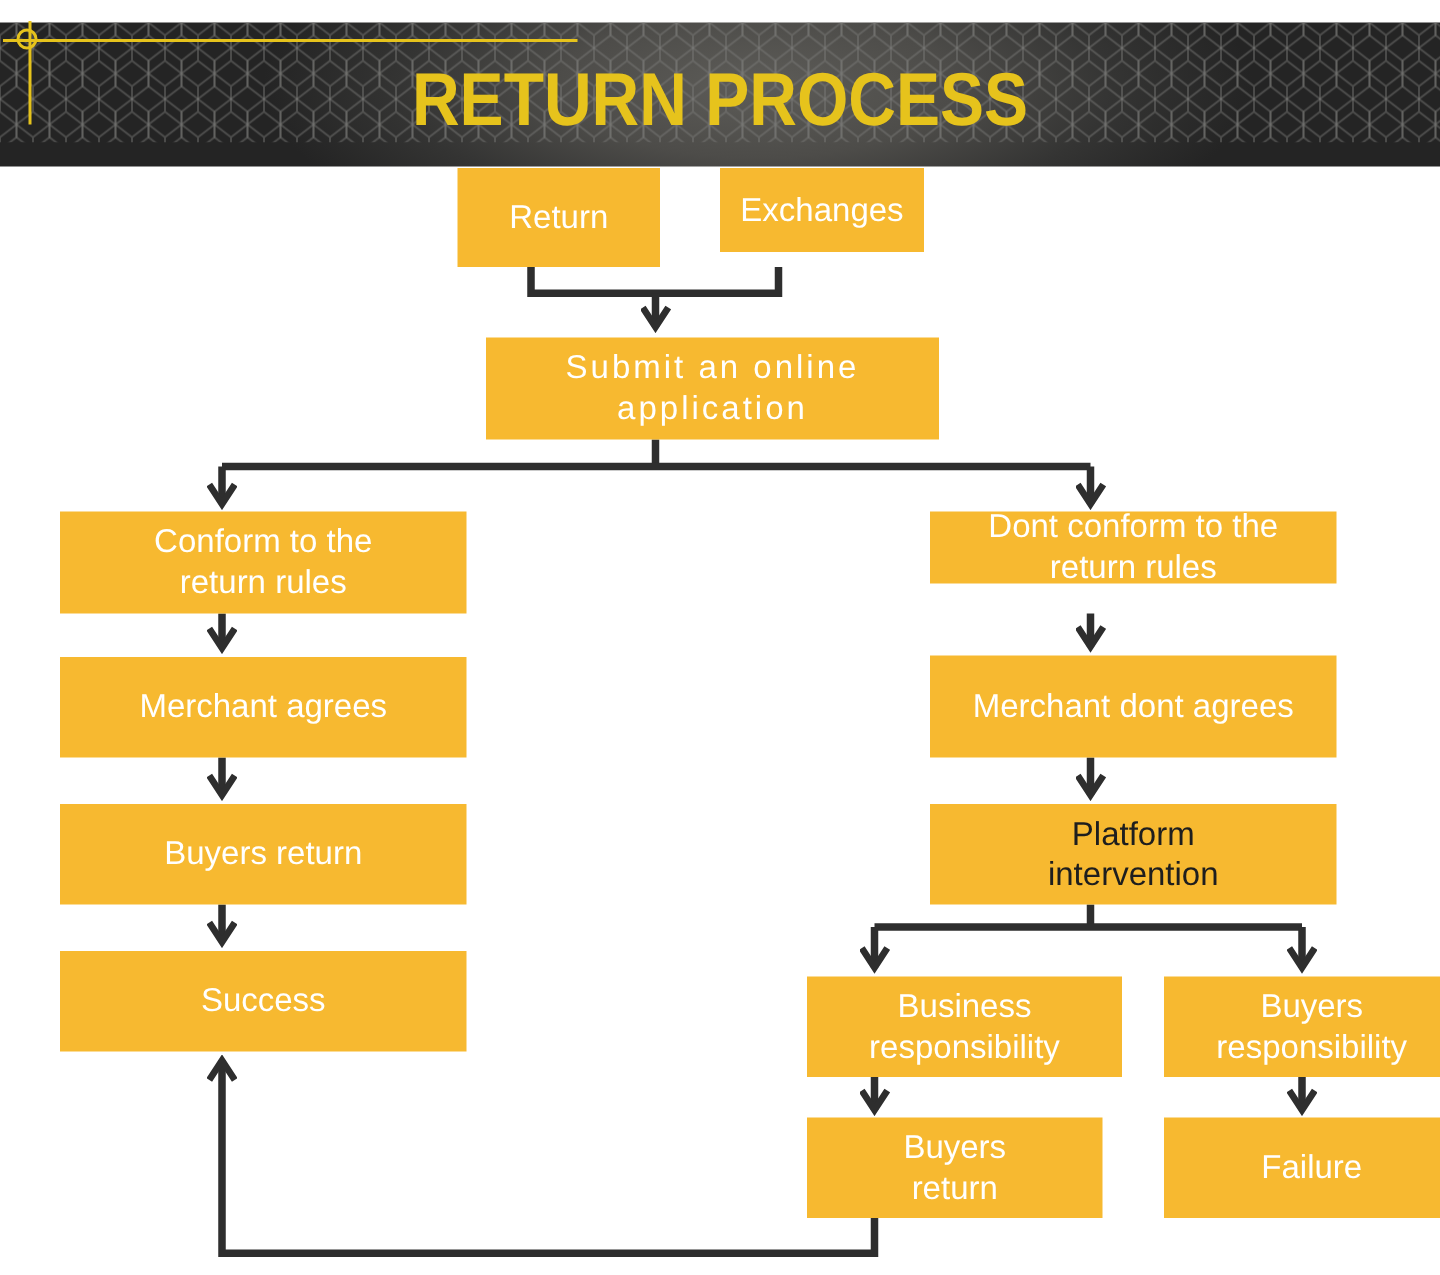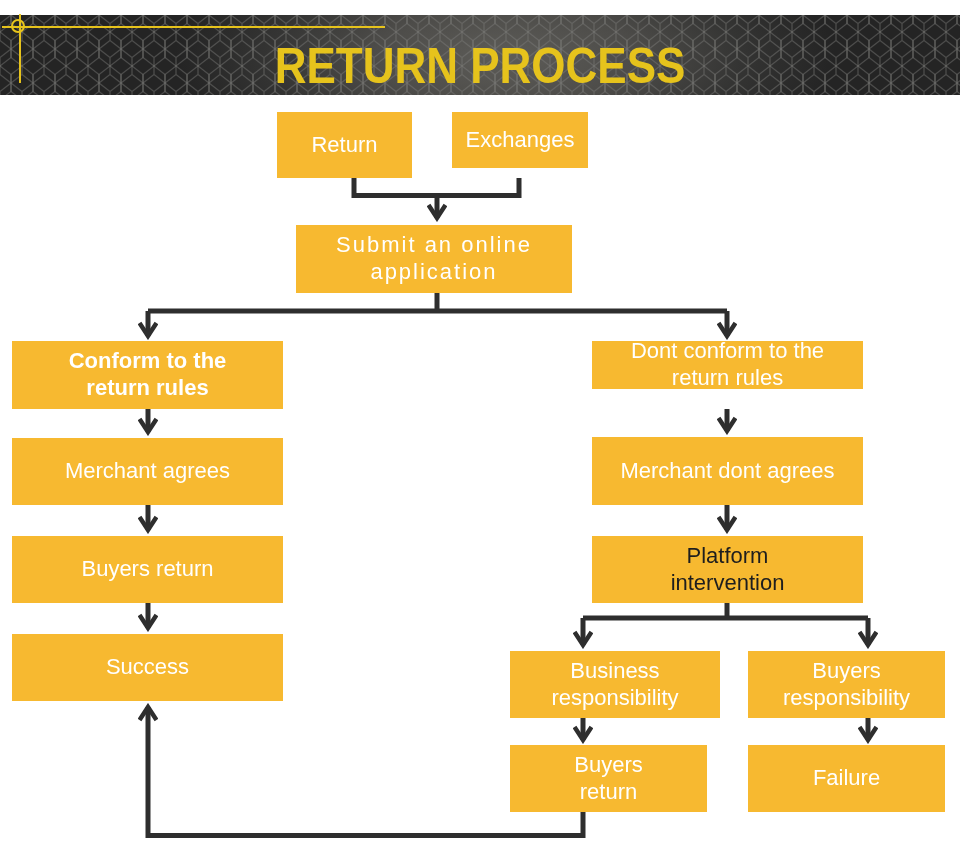--- a/index.html
+++ b/index.html
@@ -3,21 +3,21 @@
 <meta charset="utf-8">
 <style>
   html,body { margin:0; padding:0; background:#ffffff; }
   .stage {
     position:relative; width:960px; height:850px; background:#ffffff;
     font-family:"Liberation Sans", sans-serif; overflow:hidden;
   }
 
   
   .header {
-    position:absolute; left:0; top:15px; width:960px; height:80px;
+    position:absolute; left:0; top:15px; width:960px; height:96px;
     background:
       radial-gradient(330px 120px at 505px 42px,
         #5d5c58 0%, #4d4c49 40%, #343433 72%, #242424 100%);
   }
   .mesh-svg { position:absolute; left:0; top:0; width:960px; height:80px; display:block; }
   .slide-title {
     position:absolute; left:0; top:26px; width:100%;
     text-align:center; color:var(--accent,#E6C31C);
     font-size:50px; font-weight:bold; line-height:1;
     transform:scaleX(.88); letter-spacing:0;
@@ -34,28 +34,28 @@
 
   
   .connectors { position:absolute; left:0; top:0; width:960px; height:850px; pointer-events:none; }
   .ln { fill:none; stroke:var(--connector,#2e2e2e); stroke-width:5; stroke-linejoin:miter; }
   .arrow-head { fill:none; stroke:var(--connector,#2e2e2e); stroke-width:4.5; }
 
   
   .node {
     position:absolute; background:var(--box-fill,#F7B930); color:#ffffff;
     display:flex; align-items:center; justify-content:center;
-    text-align:center; font-size:22px; line-height:1.22; white-space:pre-line;
+    text-align:center; font-size:22px; line-height:1.22; white-space:pre-line;margin-left:28px;
   }
   .node.dark-text { color:#1e1e1e; }
 
   #n-return            { left:277px; top:112px; width:135px; height:66px; }
   #n-exchanges         { left:452px; top:112px; width:136px; height:56px; }
-  #n-submit            { left:296px; top:225px; width:276px; height:68px; letter-spacing:2px; }
-  #n-conform           { left:12px;  top:341px; width:271px; height:68px;font-weight:bold; }
+  #n-submit            { left:296px; top:225px; width:302px; height:68px; letter-spacing:2px; }
+  #n-conform           { left:12px;  top:341px; width:271px; height:68px; }
   #n-merchant-agrees   { left:12px;  top:438px; width:271px; height:67px; }
   #n-buyers-return-l   { left:12px;  top:536px; width:271px; height:67px; }
   #n-success           { left:12px;  top:634px; width:271px; height:67px; }
   #n-dont-conform      { left:592px; top:341px; width:271px; height:48px; }
   #n-merchant-dont     { left:592px; top:437px; width:271px; height:68px; }
   #n-platform          { left:592px; top:536px; width:271px; height:67px; }
   #n-business-resp     { left:510px; top:651px; width:210px; height:67px; }
   #n-buyers-resp       { left:748px; top:651px; width:197px; height:67px; }
   #n-buyers-return-r   { left:510px; top:745px; width:197px; height:67px; }
   #n-failure           { left:748px; top:745px; width:197px; height:67px; }

